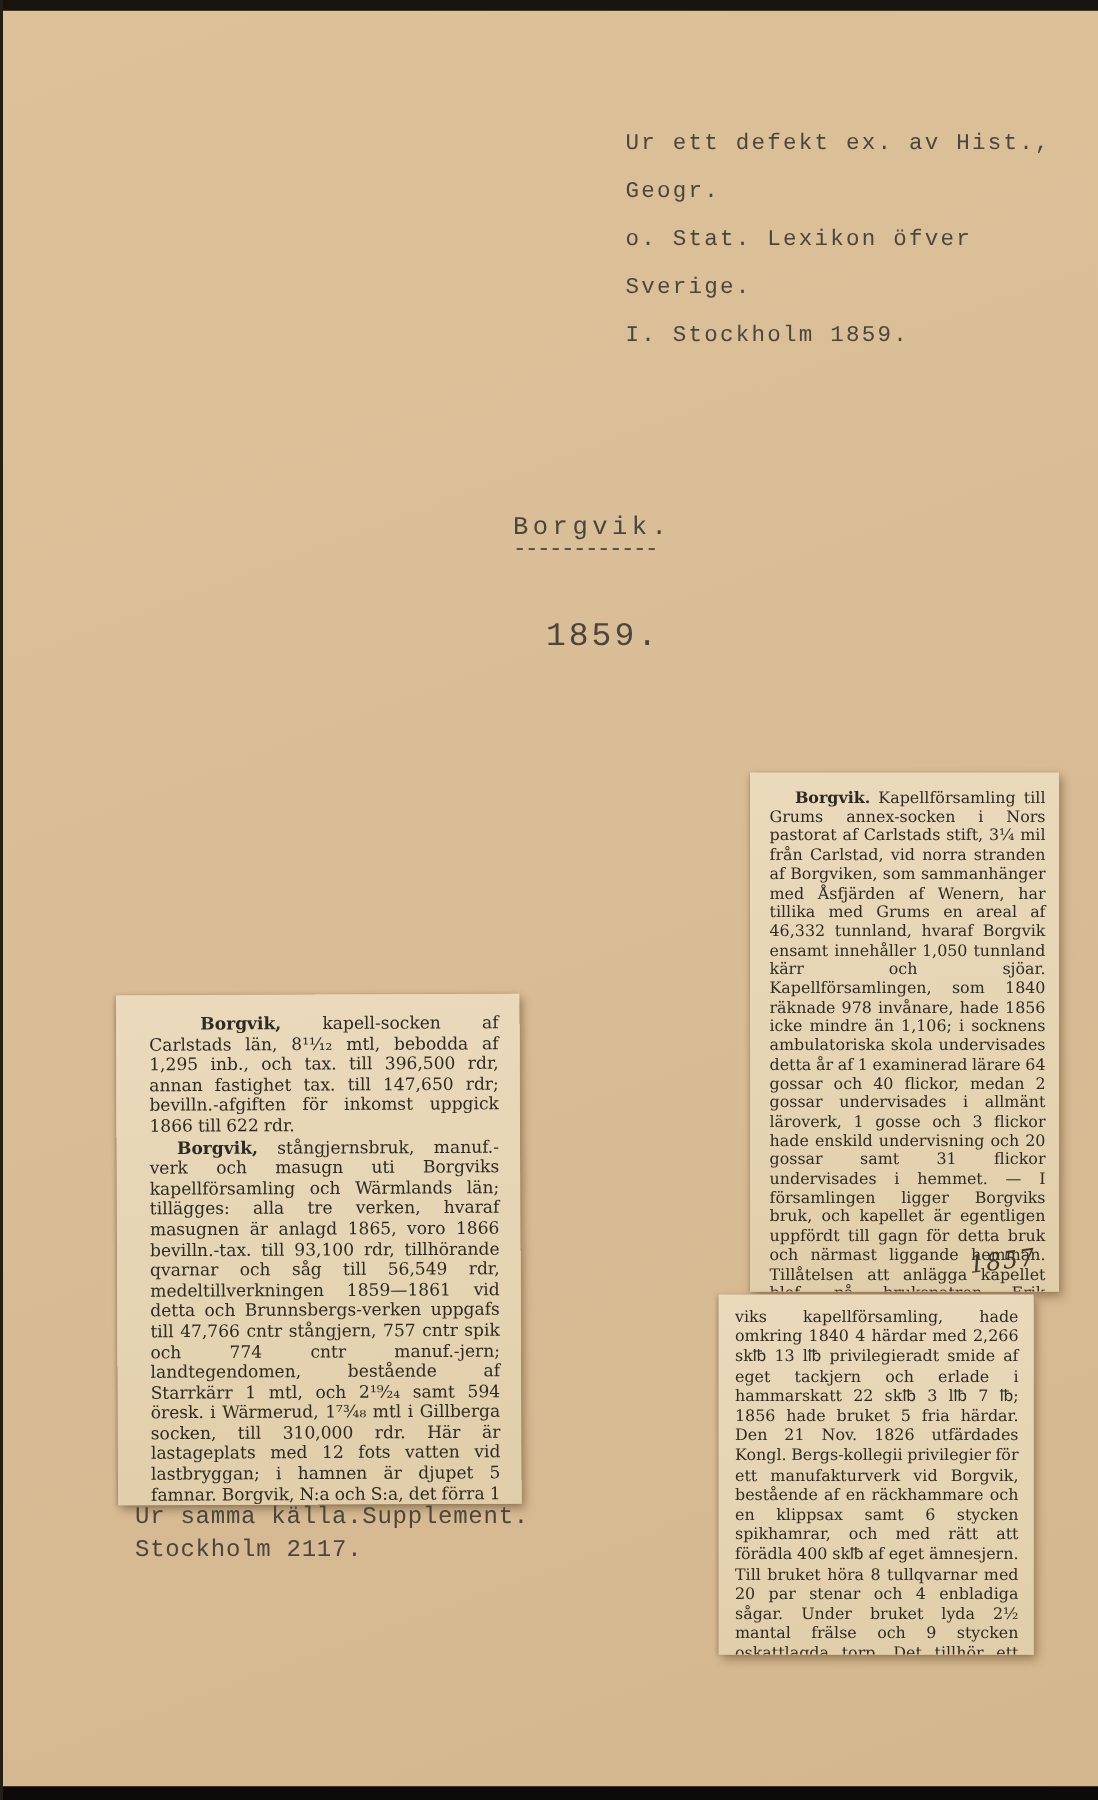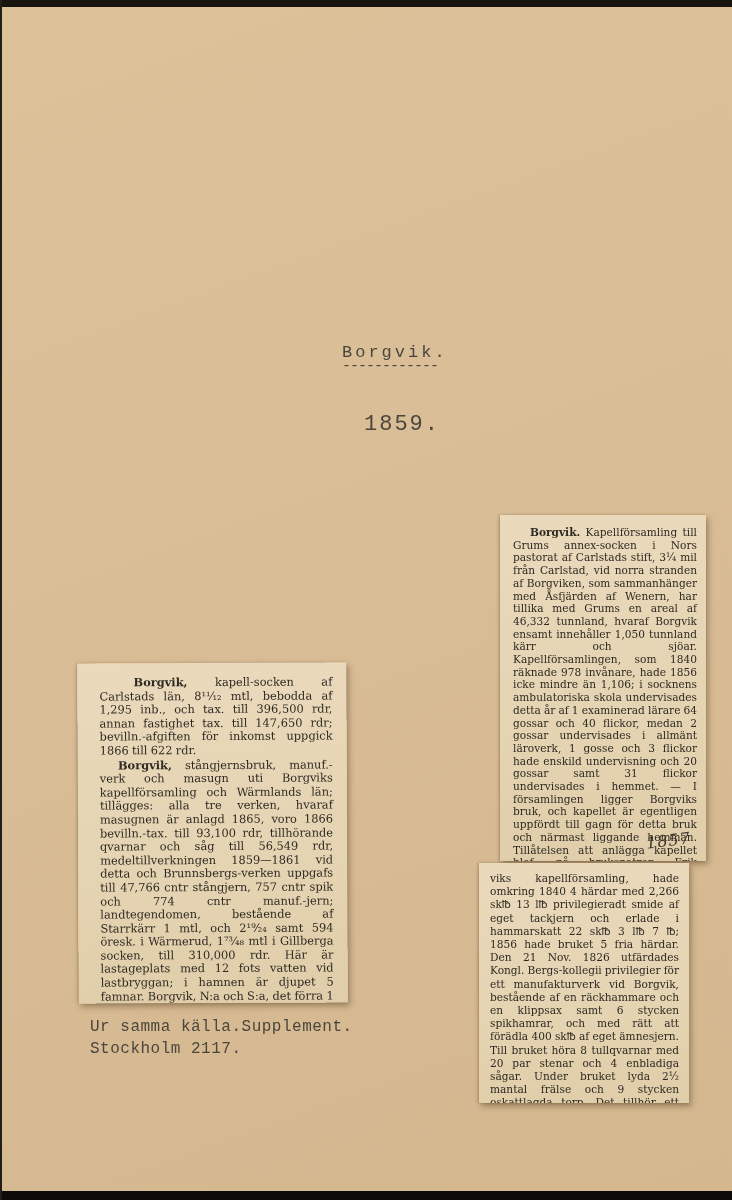--- a/index.html
+++ b/index.html
@@ -13,21 +13,21 @@
   .serif{font-family:"DejaVu Serif","Liberation Serif",serif;color:#2e2a23;}
 
   
   .header-note{position:absolute;left:415px;top:73px;font-size:15px;line-height:32px;letter-spacing:1.5px;}
   
   .title-block{position:absolute;left:340px;top:336px;}
   .title-text{font-size:17px;letter-spacing:3px;}
   .title-dashes{font-size:15px;letter-spacing:-1px;line-height:8px;margin-top:1px;white-space:nowrap;}
   .year-label{position:absolute;left:362px;top:405px;font-size:22px;letter-spacing:2px;}
   
-  .supplement-note{position:absolute;left:88px;top:993px;font-size:16px;line-height:22px;letter-spacing:0.5px;margin-top:16px;}
+  .supplement-note{position:absolute;left:88px;top:993px;font-size:16px;line-height:22px;letter-spacing:0.5px;}
 
   
   .clipping{
     position:absolute;
     background:linear-gradient(175deg,#ead9bb 0%,#e5d4b2 60%,#e0cda9 100%);
     box-shadow:2px 3px 6px rgba(74,50,24,0.45), -1px 0 2px rgba(74,50,24,0.25);
   }
   .clipping p{margin:0;text-align:justify;}
   .left-clip{left:76px;top:656px;width:269px;height:340px;padding:0;transform:rotate(-0.25deg);overflow:hidden;}
   .left-clip .inner{padding:13px 14px 10px 22px;font-size:11.4px;line-height:13.6px;word-spacing:-0.3px;}
@@ -50,20 +50,25 @@
   .edge-top{position:absolute;left:0;top:0;width:732px;height:7px;background:#17130f;}
   .edge-bottom{position:absolute;left:0;top:1191px;width:732px;height:9px;background:#0d0b09;}
   .edge-left{position:absolute;left:0;top:0;width:2px;height:1200px;background:#221e19;}
 </style>
 </head>
 <body>
 
 <div class="scan">
   <div class="card">
 
+    <div class="header-note mono">
+      <div>Ur ett defekt ex. av Hist., Geogr.</div>
+      <div>o. Stat. Lexikon öfver Sverige.</div>
+      <div>I. Stockholm 1859.</div>
+    </div>
 
     <div class="title-block mono">
       <div class="title-text">Borgvik.</div>
       <div class="title-dashes">------------</div>
     </div>
     <div class="year-label mono">1859.</div>
 
     <div class="clipping left-clip">
       <div class="inner serif">
         <p class="indent1"><span class="lead">Borgvik,</span><span> kapell-socken af Carlstads län, 8¹¹⁄₁₂ mtl, bebodda af 1,295 inb., och tax. till 396,500 rdr, annan fastighet tax. till 147,650 rdr; bevilln.-afgiften för inkomst uppgick 1866 till 622 rdr.</span></p>

